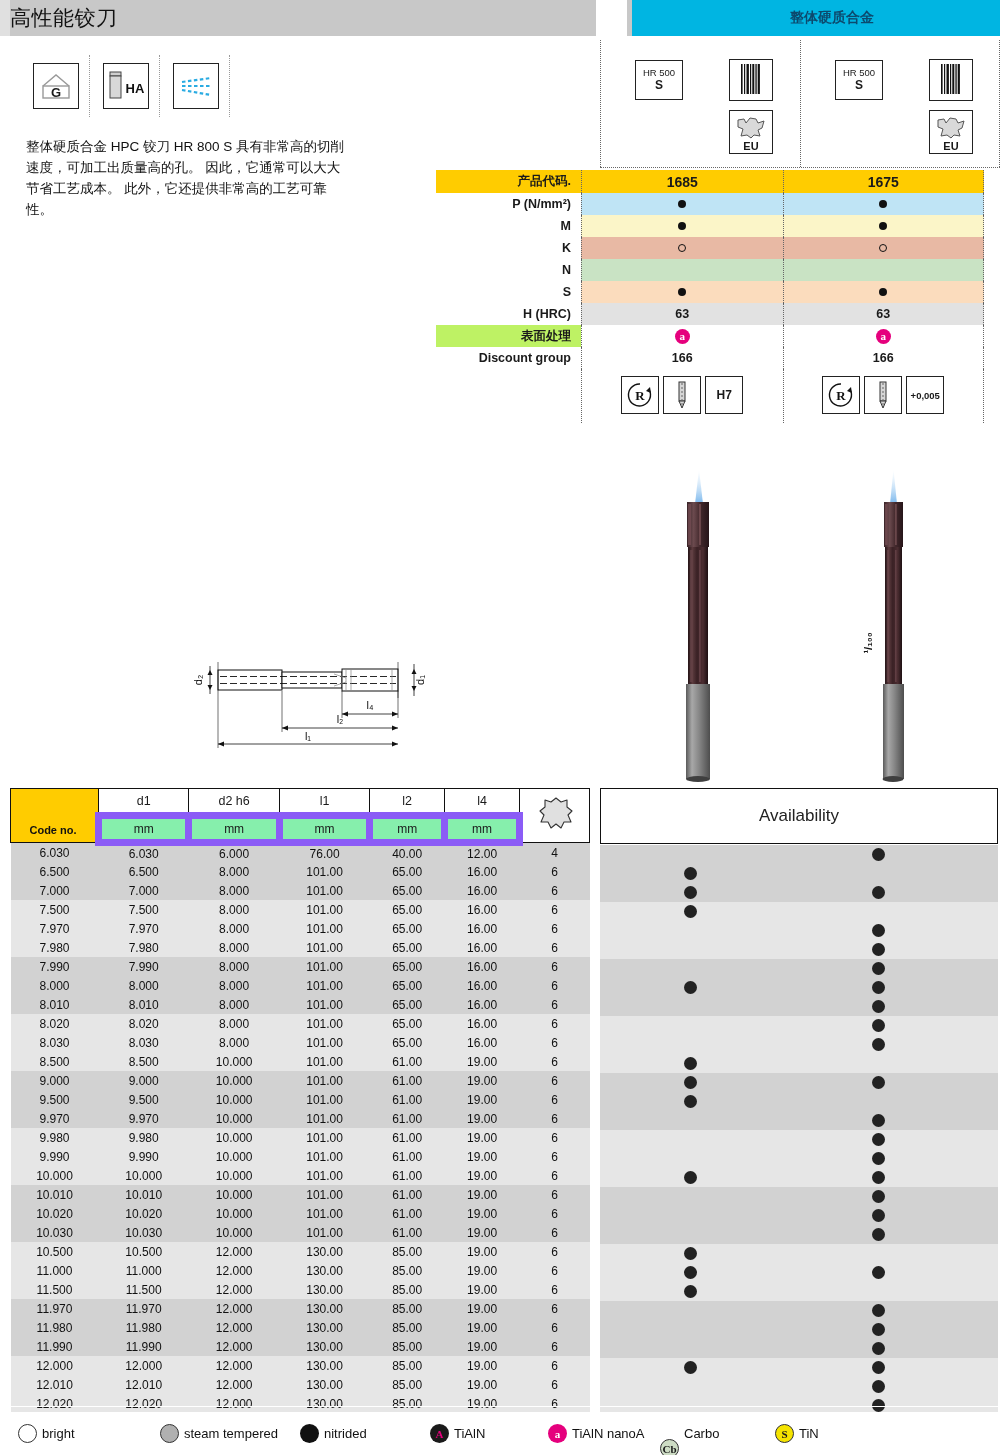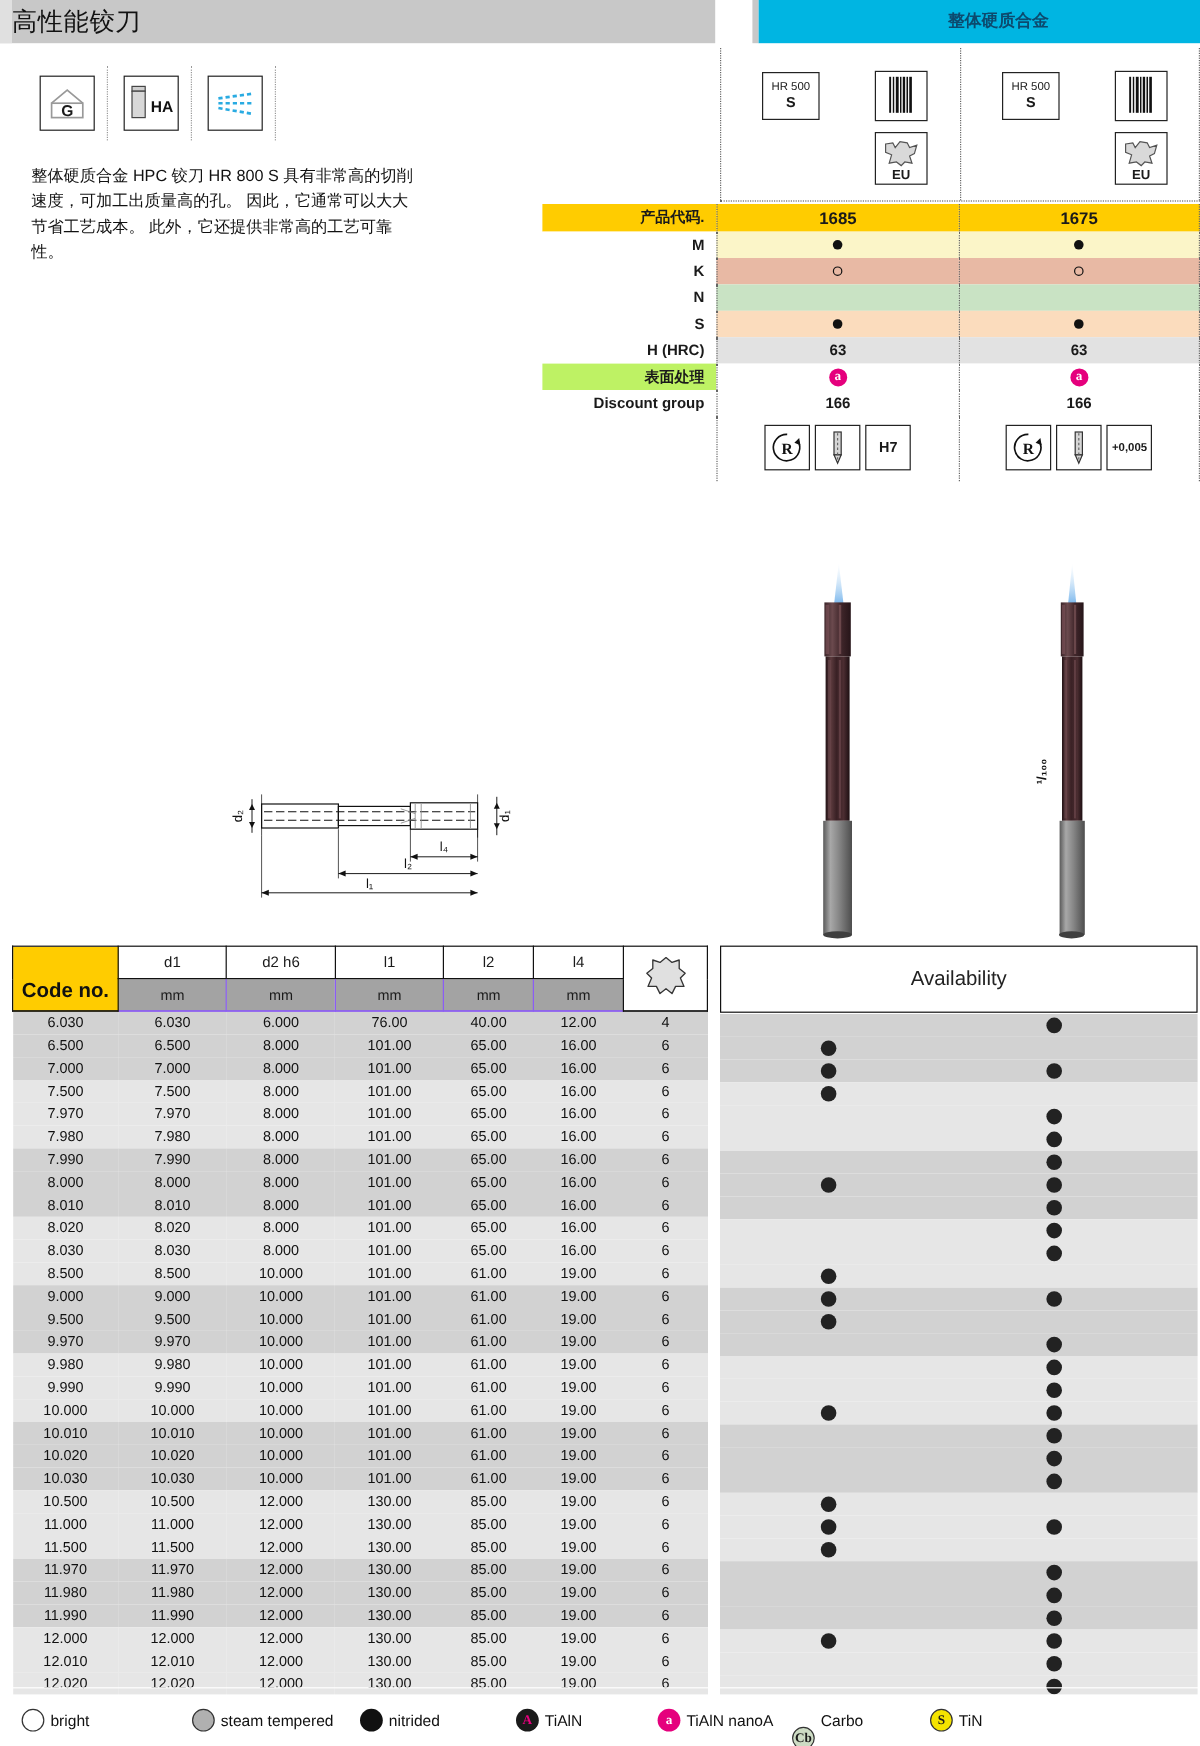--- a/index.html
+++ b/index.html
@@ -48,21 +48,21 @@
     display:flex;align-items:center;justify-content:center;position:relative;
   }
 
   .desc{
     position:absolute; left:26px; top:137px; width:320px;
     font-size:13.5px; line-height:1.55; color:#111;
   }
 
   
   .spec{
-    position:absolute; left:452px; top:170px; width:548px;
+    position:absolute; left:436px; top:170px; width:548px;
   }
   .spec-grid{ display:grid; grid-template-columns:145px 1fr 1fr; }
   .spec-lbl{
     text-align:right; padding-right:10px;
     font-size:12.5px; font-weight:bold; display:flex;
     align-items:center; justify-content:flex-end;
     height:22px;
   }
   .spec-val{
     display:flex;align-items:center;justify-content:center;
@@ -125,25 +125,25 @@
   
   .tools{ position:absolute; left:600px; top:466px; width:400px; height:320px; }
 
   
   .tbl{
     position:absolute; left:10px; top:788px; width:580px;
     border-collapse:collapse; font-size:12px;
   }
   .tbl th, .tbl td{ text-align:center; }
   .th-code{
-    background:#fc0; font-size:17px; font-weight:bold; color:#111;
+    background:#fc0; font-size:11px; font-weight:bold; color:#111;
     border:1px solid #111; width:88px; vertical-align:bottom; padding-bottom:6px;margin-top:28px;
   }
   .th-top{ border:1px solid #111; height:27px; font-weight:normal; font-size:12.5px; background:#fff;}
-  .th-unit{ border:1px solid #8b5cf6; height:27px; font-weight:normal; font-size:12px; background:#a3a3a3;}
+  .th-unit{ border:7px solid #8b5cf6; height:27px; font-weight:normal; font-size:12px; background:#86efac;}
   .th-flute{ border:1px solid #111; width:70px; background:#fff; }
   .tbl td{ height:19px; font-size:12px; border:none; color:#111; }
   .bandA td{ background:#d2d2d2; }
   .bandB td{ background:#e6e6e6; }
 
   
   .avail-head{
     position:absolute; left:600px; top:788px; width:398px; height:56px;
     border:1px solid #111; background:#fff;
     display:flex;align-items:center;justify-content:center;
@@ -266,20 +266,29 @@
     </div>
   </div>
 </div>
 
 <div class="spec">
   <div id="spec-rows">
       <div class="spec-grid row-code">
         <div class="spec-lbl">产品代码.</div>
         <div class="spec-val">1685</div>
         <div class="spec-val last">1675</div>
+      </div>
+      <div class="spec-grid">
+        <div class="spec-lbl" style="background: rgb(255, 255, 255);">P (N/mm²)</div>
+        <div class="spec-val" style="background: rgb(191, 228, 245);">
+          <div class="dot-f"></div>
+        </div>
+        <div class="spec-val last" style="background: rgb(191, 228, 245);">
+          <div class="dot-f"></div>
+        </div>
       </div>
       <div class="spec-grid">
         <div class="spec-lbl" style="background: rgb(255, 255, 255);">M</div>
         <div class="spec-val" style="background: rgb(251, 245, 200);">
           <div class="dot-f"></div>
         </div>
         <div class="spec-val last" style="background: rgb(251, 245, 200);">
           <div class="dot-f"></div>
         </div>
       </div>

